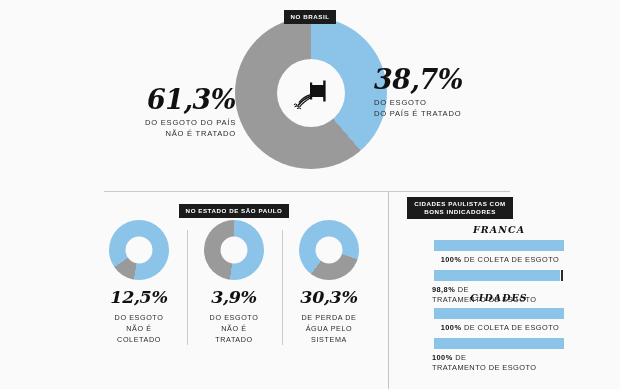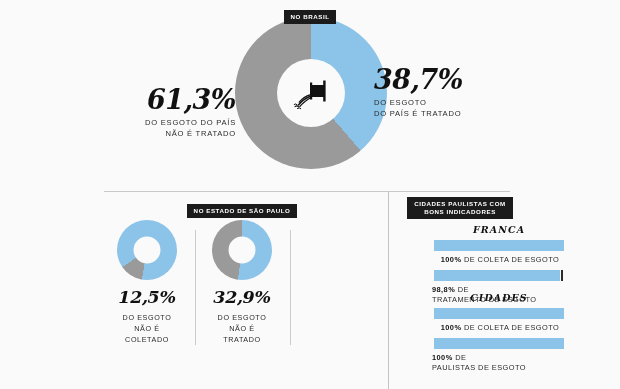--- a/index.html
+++ b/index.html
@@ -121,21 +121,21 @@
   #mid-rule-2 {
     position: absolute;
     left: 390px; top: 191px;
     width: 120px; height: 1px;
     background: #c9c9c9;
   }
 
   
   #sp-section {
     position: absolute;
-    left: 100px; top: 192px;
+    left: 92px; top: 192px;
     width: 284px; height: 197px;
   }
 
   #sp-title-wrap {
     position: absolute;
     left: 0; top: 7px;
     width: 284px;
     text-align: center;
     z-index: 6;
   }
@@ -329,26 +329,35 @@
       <div class="mini-pct">12,5%</div>
       <div class="mini-cap">DO ESGOTO
 NÃO É
 COLETADO</div>
     </div>
 
     <div class="mini-col" id="mini-col-1">
       <div class="mini-donut" id="mini-donut-1" style="background: conic-gradient(from 187.92deg, rgb(154, 154, 154) 0deg, rgb(154, 154, 154) 172.08deg, rgb(140, 195, 232) 172.08deg, rgb(140, 195, 232) 360deg);">
         <div class="mini-hole"></div>
       </div>
-      <div class="mini-pct">32,9%</div>
+      <div class="mini-pct">3,9%</div>
       <div class="mini-cap">DO ESGOTO
 NÃO É
 TRATADO</div>
     </div>
 
+    <div class="mini-col" id="mini-col-2">
+      <div class="mini-donut" id="mini-donut-2" style="background: conic-gradient(from 108deg, rgb(154, 154, 154) 0deg, rgb(154, 154, 154) 109.08deg, rgb(140, 195, 232) 109.08deg, rgb(140, 195, 232) 360deg);">
+        <div class="mini-hole"></div>
+      </div>
+      <div class="mini-pct">30,3%</div>
+      <div class="mini-cap">DE PERDA DE
+ÁGUA PELO
+SISTEMA</div>
+    </div>
 
     <div class="col-div" id="col-div-0"></div>
     <div class="col-div" id="col-div-1"></div>
   </div>
 
   <div id="v-rule"></div>
 
   <div id="cidades-panel">
 
     <div id="cidades-title-wrap">
@@ -379,17 +388,17 @@
 
       <div class="bar-track">
         <div class="bar-fill" style="width:130px"></div>
       </div>
       <div class="bar-label lead"><b>100%</b><span> DE COLETA DE ESGOTO</span></div>
 
       <div class="bar-track" style="margin-top:4px">
         <div class="bar-fill" style="width:130px"></div>
       </div>
       <div class="bar-label"><b>100%</b><span> DE
-PAULISTAS DE ESGOTO</span></div>
+TRATAMENTO DE ESGOTO</span></div>
     </div>
   </div>
 
 </div>
 
 </body></html>

